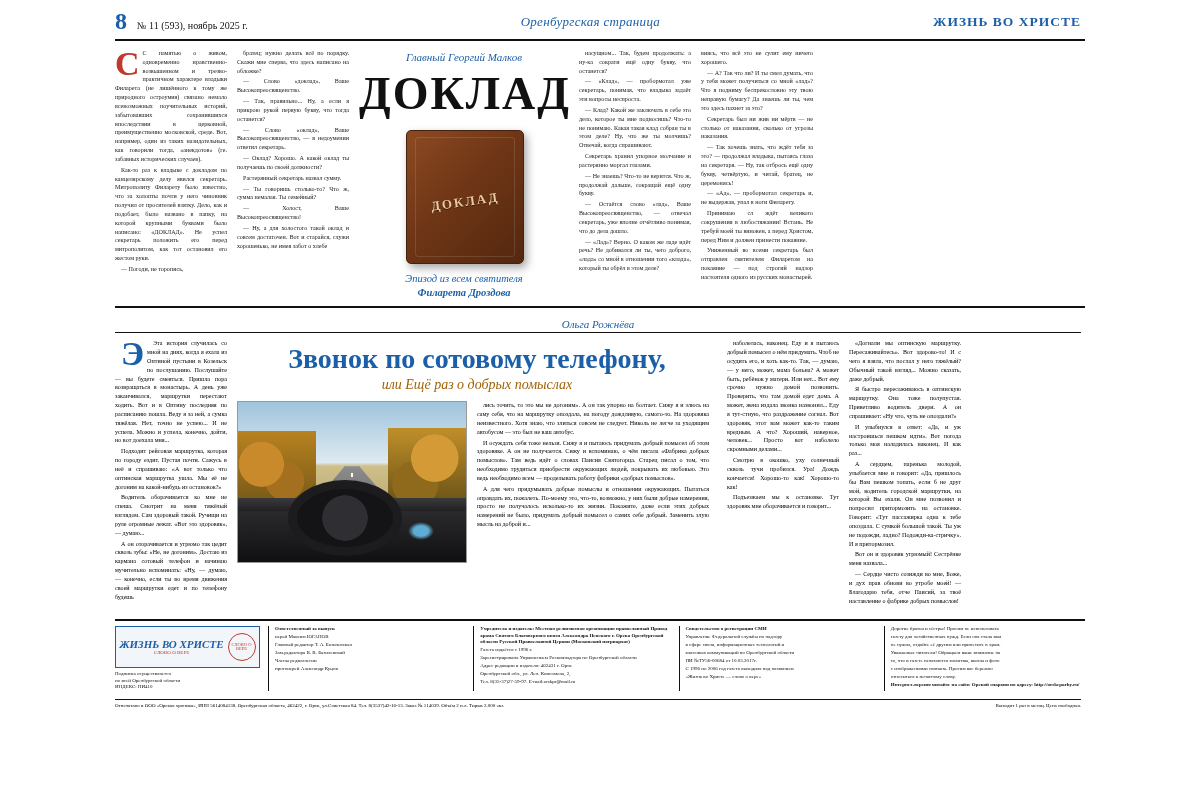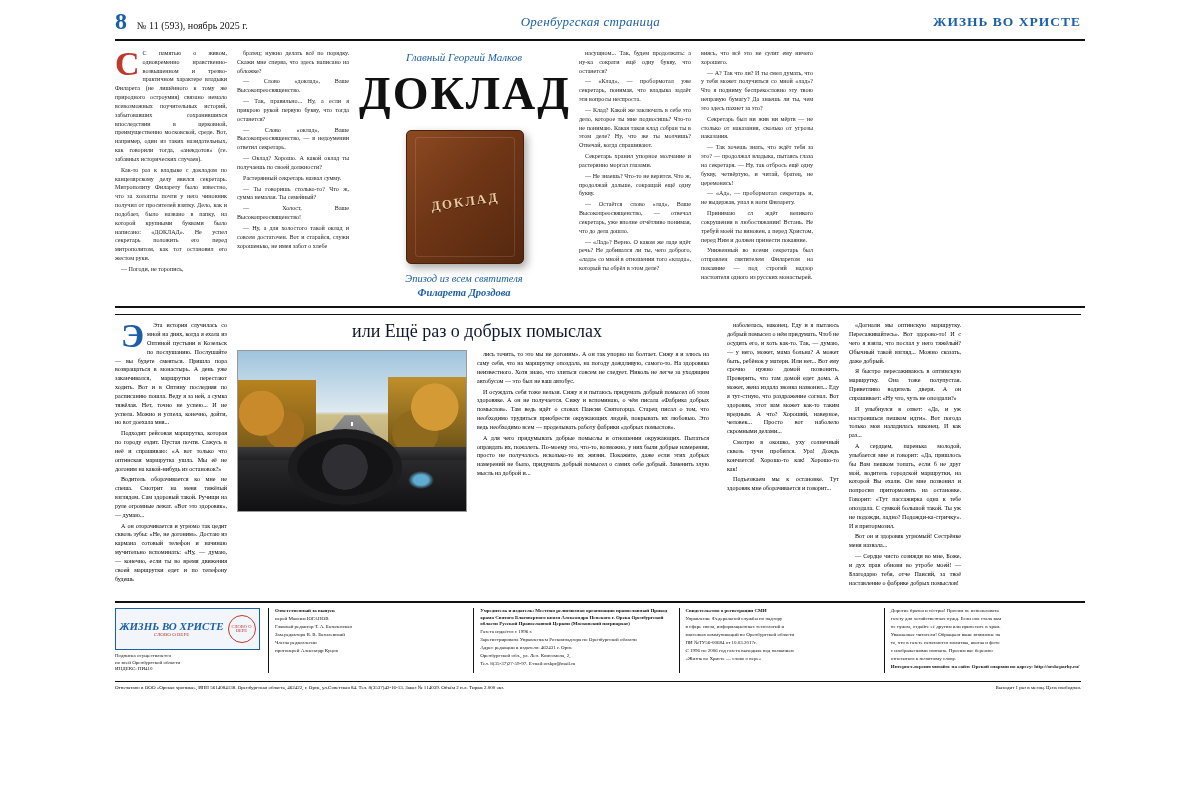--- a/index.html
+++ b/index.html
@@ -85,21 +85,21 @@
   .art2{padding:6px 4px 6px 0;}
   .a2-author{
     text-align:center;font-style:italic;font-size:11px;color:#1b5fa8;margin:4px 0 2px;
   }
   .a2-rule{border-top:1px solid #111;margin:0 0 6px;}
   .a2-title{
     text-align:center;font-size:28px;font-weight:bold;color:#1b5fa8;margin:4px 0 2px;
     font-family:"Liberation Serif",serif;
   }
   .a2-sub{
-    text-align:center;font-size:18px;color:#0f172a;margin:0 0 8px;
+    text-align:center;font-size:14px;font-style:italic;color:#a16207;margin:0 0 8px;
   }
   .a2-body{display:flex;gap:10px;}
   .a2-col{width:112px;font-size:6.1px;line-height:1.45;text-align:justify;}
   .a2-col p{margin:0 0 2px;text-indent:6px;}
   .photo{
     width:228px;height:160px;border:1px solid #999;position:relative;overflow:hidden;
     background:linear-gradient(#bcd6e8,#d8e7ef 38%,#cfc08a 40%,#9a8d5e 100%);
     margin-bottom:4px;
   }
   .ph-sky{position:absolute;left:0;top:0;right:0;height:38%;
@@ -222,32 +222,34 @@
         <p>— Так хочешь знать, что ждёт тебя за это? — продолжал владыка, пытаясь глаза на секретаря. — Ну, так отбрось ещё одну букву, четвёртую, и читай, братец, не церемонясь!</p>
         <p>— «Ад», — пробормотал секретарь и, не выдержав, упал в ноги Филарету.</p>
         <p>Принимаю сл ждёт великого сокрушения в любостяжании! Встань. Не требуй моей ты виновен, а перед Христом, перед Ним и должен принести покаяние.</p>
         <p>Униженный во всеми секретарь был отправлен святителем Филаретом на покаяние — под строгий надзор настоятеля одного из русских монастырей.</p>
       </div>
     </div>
 
     <div class="divider2"></div>
 
     <div class="art2">
+      <div class="a2-author">Ольга Рожнёва</div>
       <div class="a2-rule"></div>
 
       <div class="a2-body">
 
         <div class="a2-col">
           <p class="noind"><span class="dropcap blue">Э</span><span>Эта история случилась со мной на днях, когда я ехала из Оптиной пустыни в Козельск по послушанию. Послушайте — вы будете смеяться. Пришла пора возвращаться в монастырь. А день уже заканчивался, маршрутки перестают ходить. Вот и в Оптину последняя по расписанию пошла. Веду я за ней, а сумка тяжёлая. Нет, точно не успею... И не успела. Можно и успела, конечно, дойти, но вот доехала мня...</span></p>
           <p>Подходит рейсовая маршрутка, которая по городу ездит. Пустая почти. Сажусь в неё и спрашиваю: «А вот только что оптинская маршрутка ушла. Мы её не догоним на какой-нибудь из остановок?»</p>
           <p>Водитель оборачивается ко мне не спеша. Смотрит на меня тяжёлый взглядом. Сам здоровый такой. Ручищи на руле огромные лежат. «Вот это здоровяк», — думаю...</p>
           <p>А он оторачивается и угрюмо так цедит сквозь зубы: «Не, не догоним». Достаю из кармана сотовый телефон и начинаю мучительно вспоминать: «Ну, — думаю, — конечно, если ты во время движения своей маршрутки едет и по телефону будешь</p>
         </div>
 
         <div style="width:480px;">
+          <div class="a2-title">Звонок по сотовому телефону,</div>
           <div class="a2-sub">или Ещё раз о добрых помыслах</div>
           <div style="display:flex;gap:10px;">
             <div>
               <div class="photo">
                 <div class="ph-sky"></div>
                 <div class="ph-trees-l"></div>
                 <div class="ph-trees-r"></div>
                 <div class="ph-road"></div>
                 <div class="ph-dash"></div>
                 <div class="ph-dashboard"></div>

